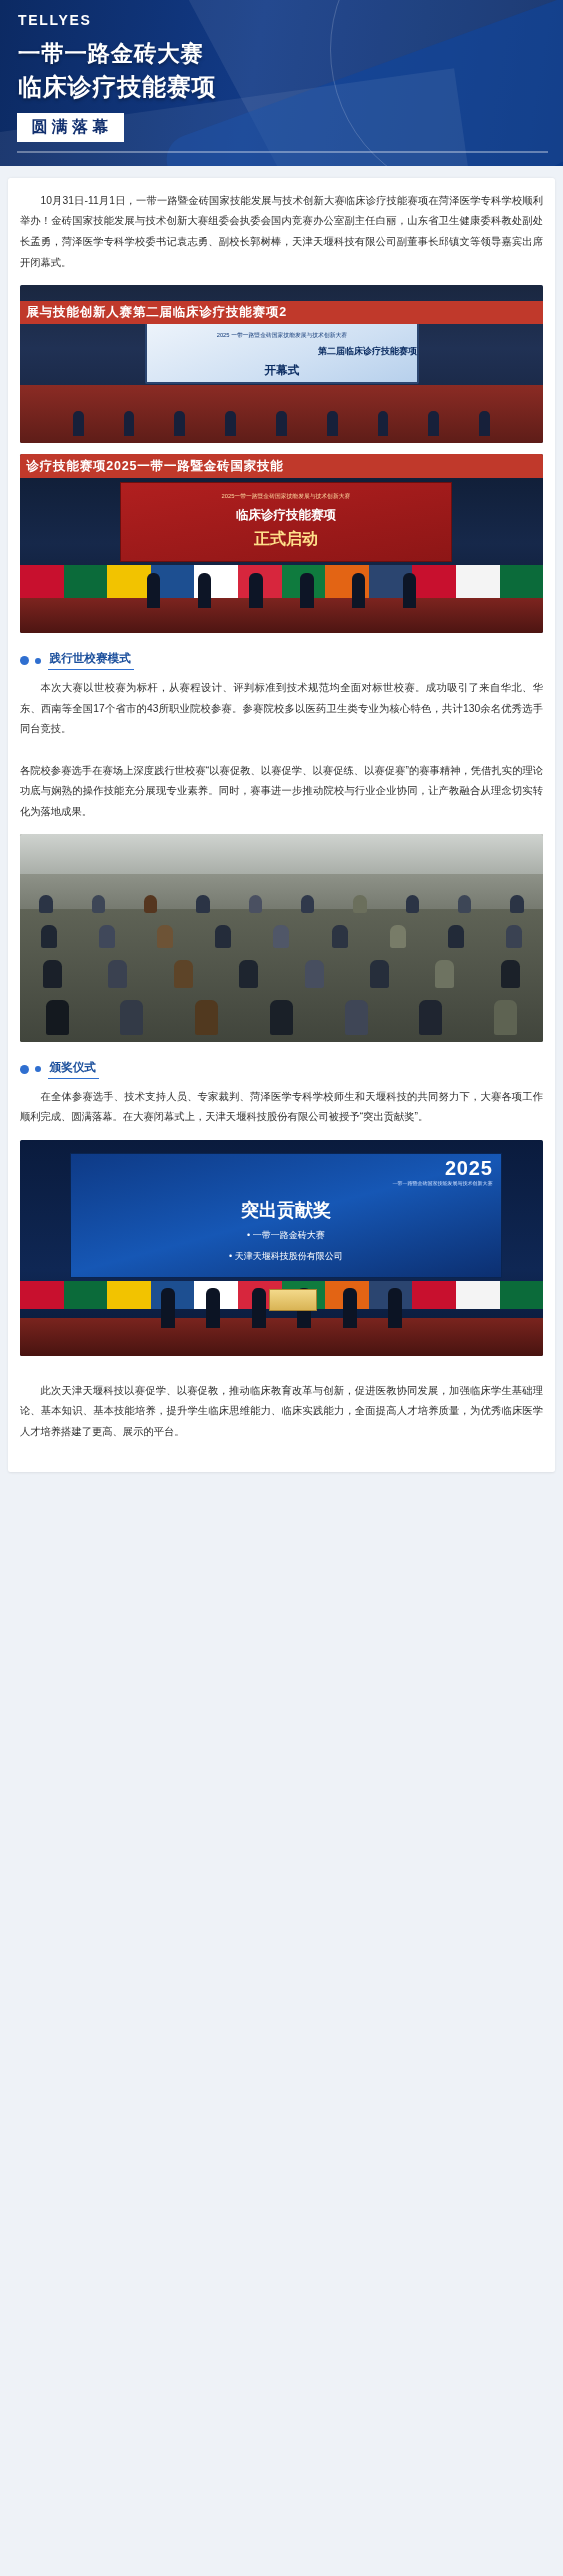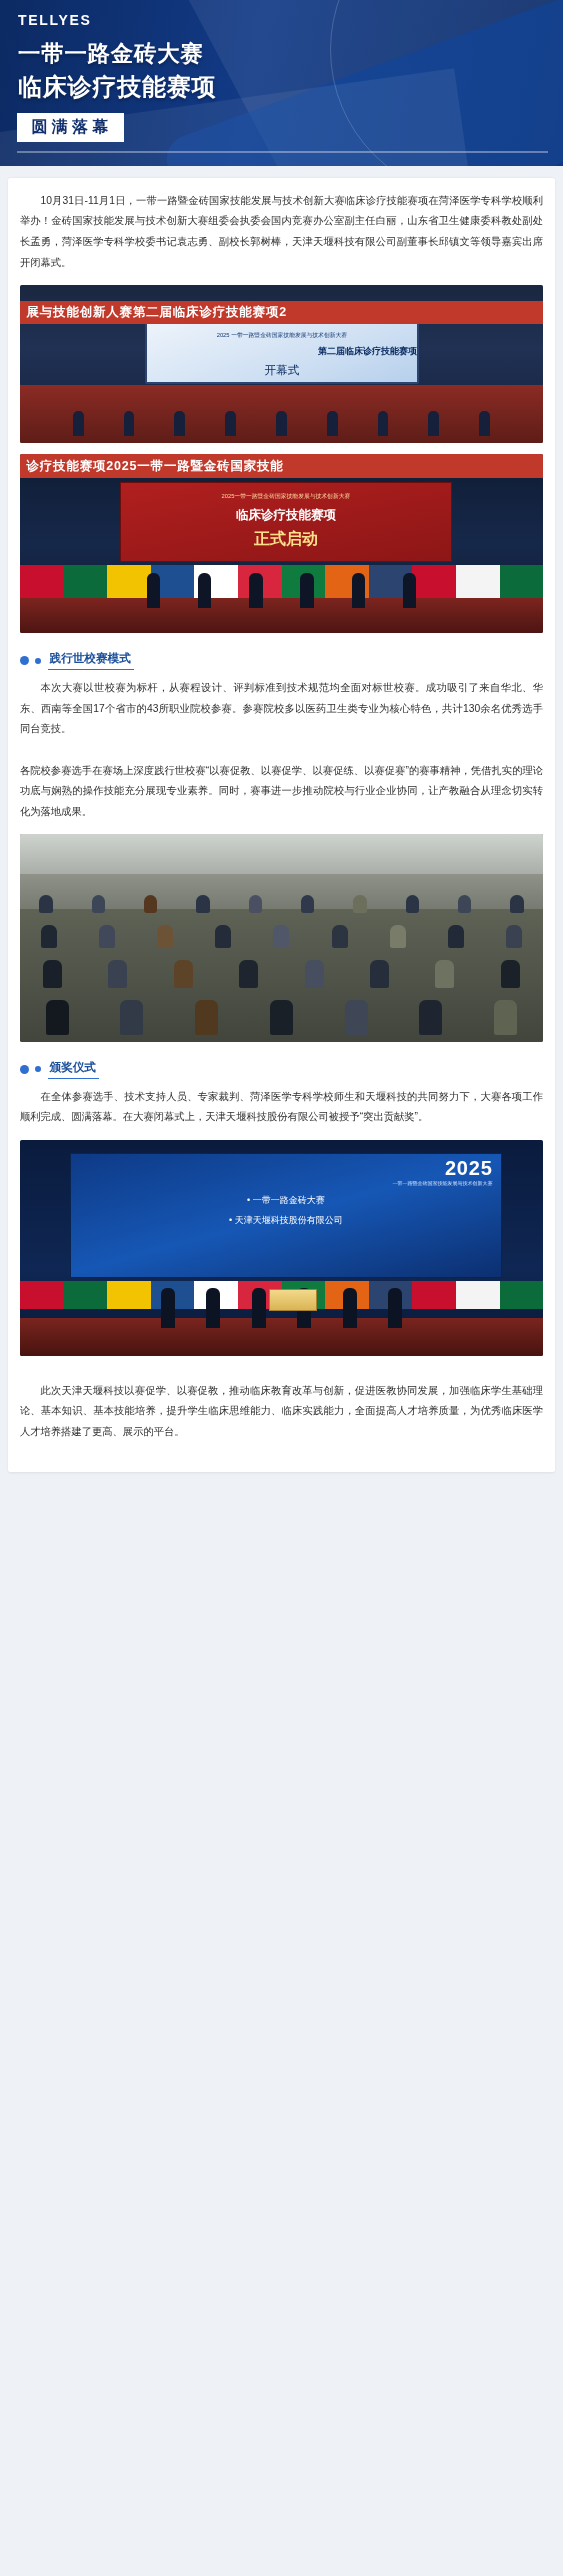--- a/index.html
+++ b/index.html
@@ -172,21 +172,21 @@
     border: 2.5px solid #2b4570;
     border-radius: 1.7px;
   }
   .ph1 .screen .s-t1 {
     color: #133a77; font-size: 5.8px; text-align: center; margin-top: 11.6px;
   }
   .ph1 .screen .s-t2 {
     color: #0d2e63; font-size: 9px; font-weight: bold; text-align: right; margin-top: 5px;
   }
   .ph1 .screen .s-t3 {
-    color: #0d2e63; font-size: 11.6px; font-weight: normal; text-align: center; margin-top: 5px;
+    color: #0d2e63; font-size: 11.6px; font-weight: bold; text-align: center; margin-top: 5px;
   }
   .ph1 .stage {
     position: absolute; left: 0; right: 0; bottom: 0; height: 58px;
     background: linear-gradient(180deg, #8b2b24 0%, #5e1d18 100%);
   }
   .ph1 .flagrow {
     position: absolute; left: 0; right: 0; top: 100px; height: 28px;
     display: flex;
   }
   .ph1 .flagrow i { flex: 1; opacity: 0.95; }
@@ -422,20 +422,21 @@
       <span class="dot-lg"></span>
       <span class="dot-sm"></span>
       <span class="section-title">颁奖仪式</span>
     </div>
     <p class="para">在全体参赛选手、技术支持人员、专家裁判、菏泽医学专科学校师生和天堰科技的共同努力下，大赛各项工作顺利完成、圆满落幕。在大赛闭幕式上，天津天堰科技股份有限公司被授予“突出贡献奖”。</p>
 
     <div class="photo ph4">
       <div class="scr">
         <div class="y">2025</div>
         <div class="sub">一带一路暨金砖国家技能发展与技术创新大赛</div>
+        <div class="big">突出贡献奖</div>
         <div class="li">• 一带一路金砖大赛</div>
         <div class="li">• 天津天堰科技股份有限公司</div>
       </div>
       <div class="flagrow">
         <i style="background:#c8102e"></i>
           <i style="background:#0b6b3a"></i>
           <i style="background:#f2c300"></i>
         <i style="background:#1d4f91"></i>
           <i style="background:#ffffff"></i>
           <i style="background:#d7263d"></i>

